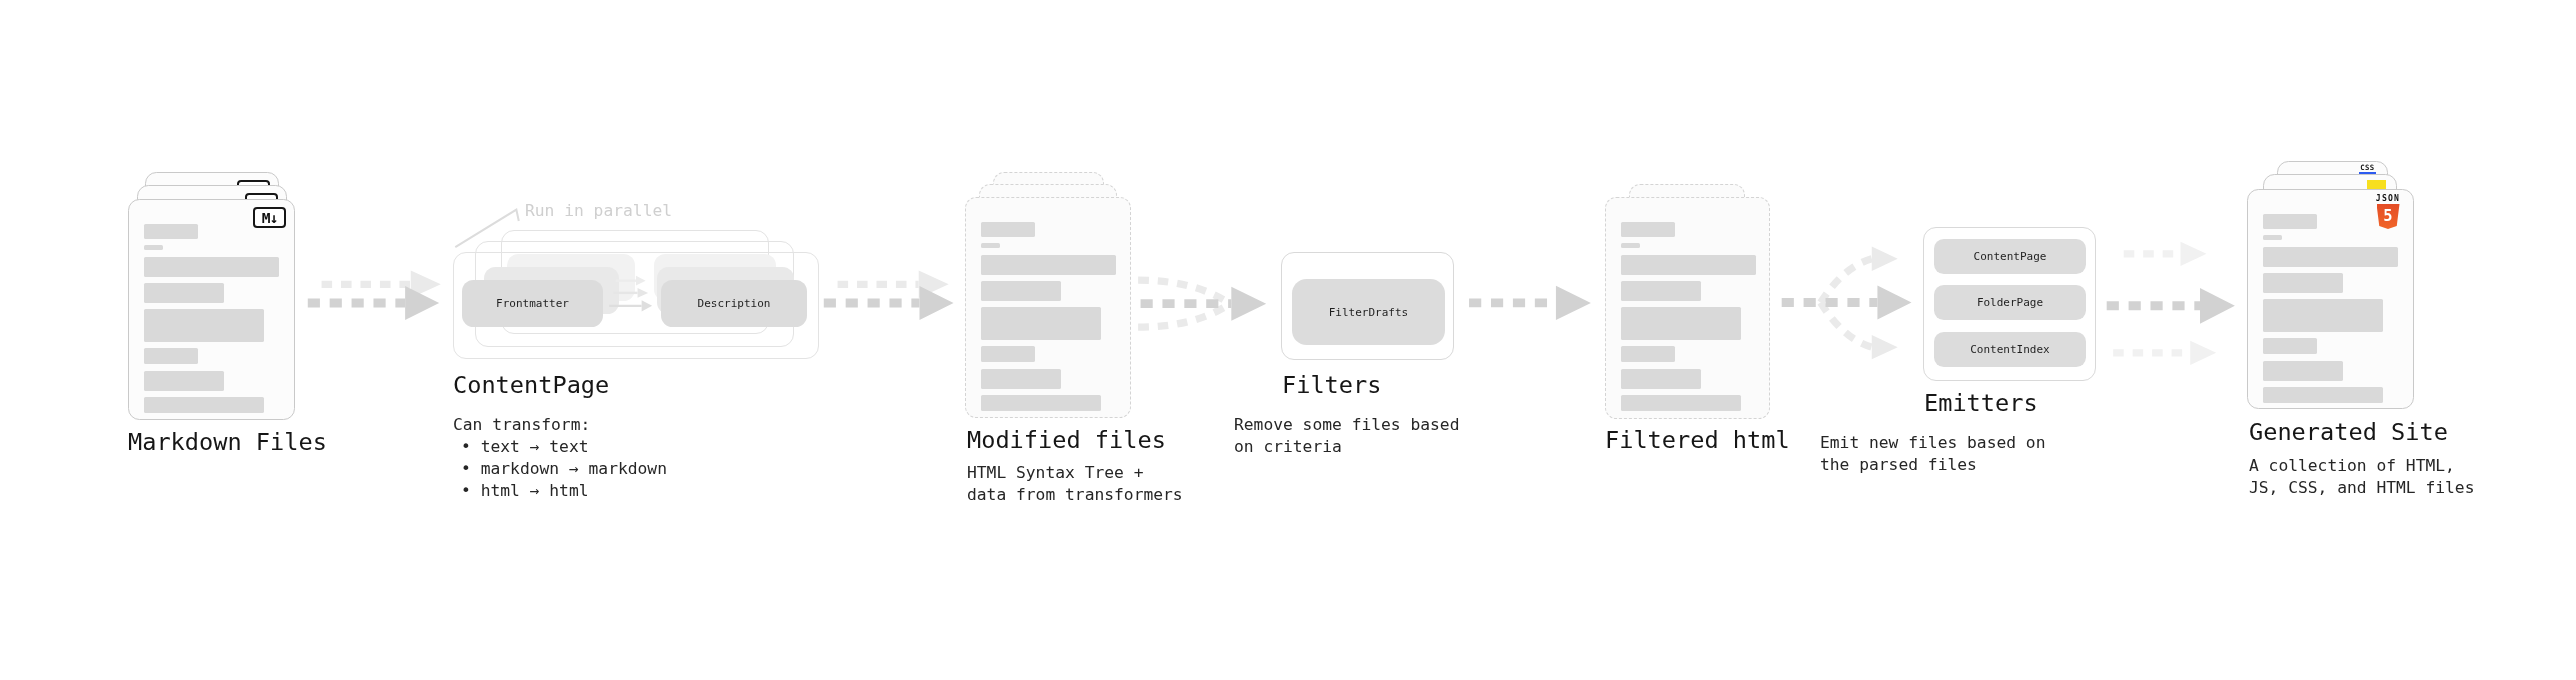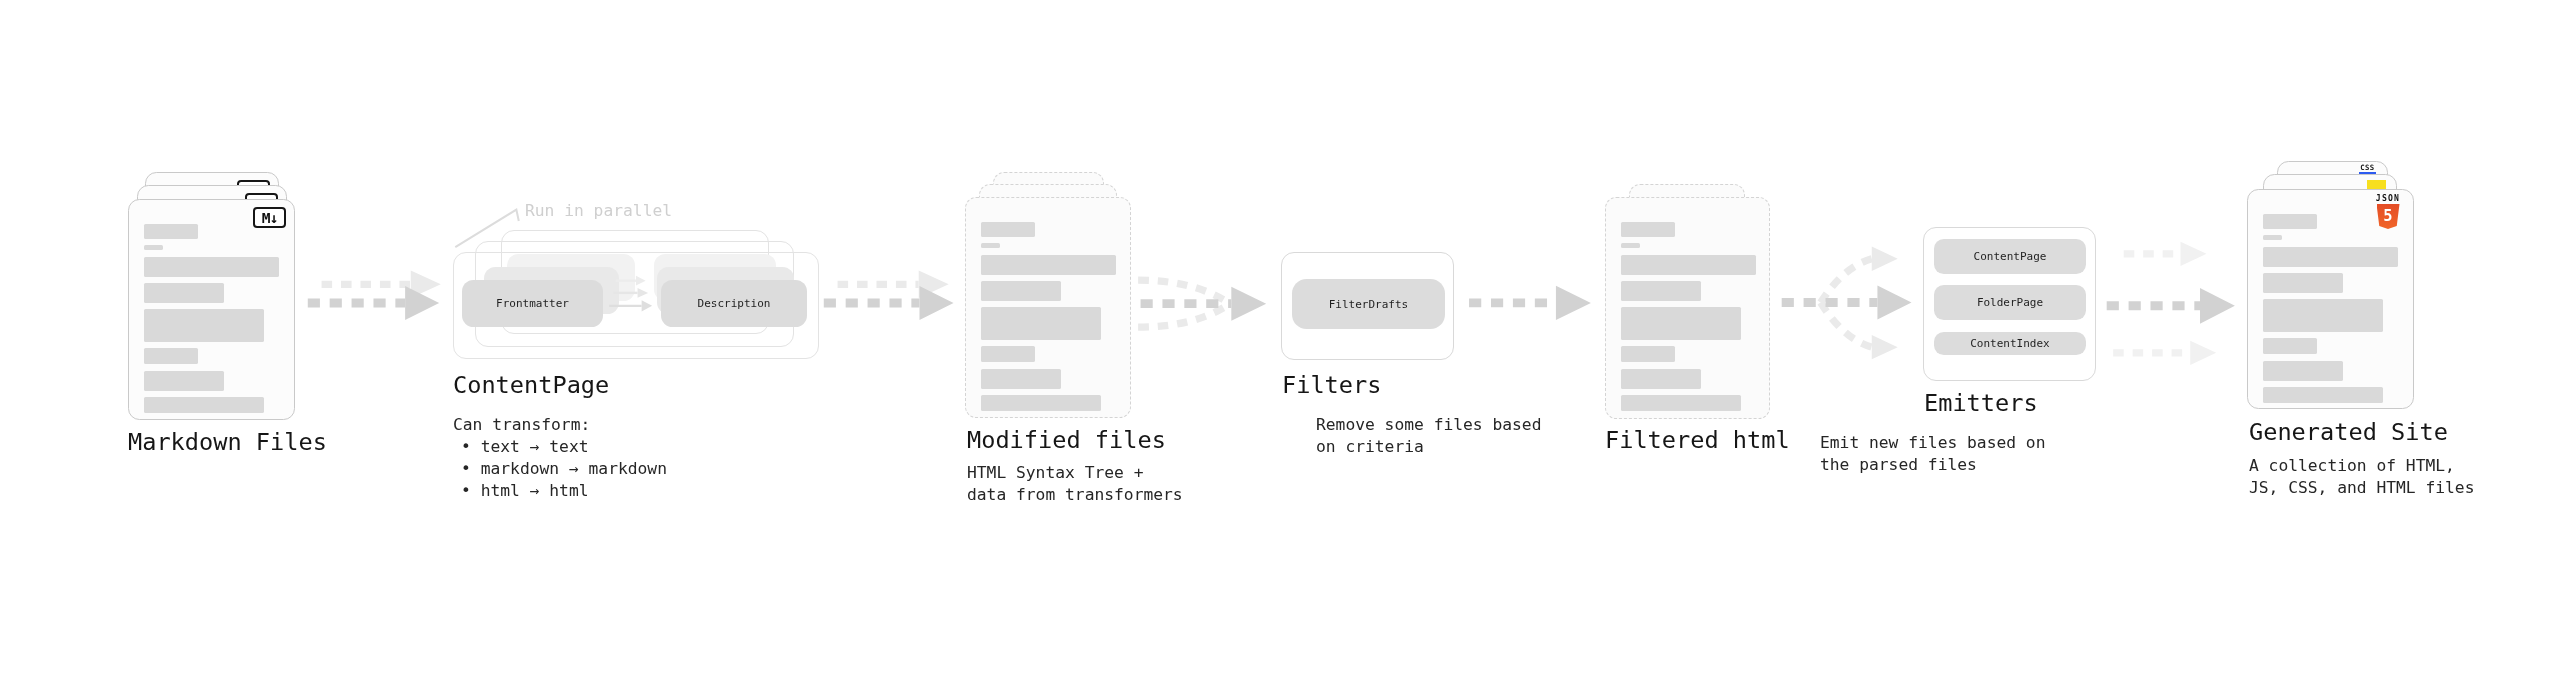--- a/index.html
+++ b/index.html
@@ -173,23 +173,23 @@
 
   <svg class="abs" style="left:1134px;top:268px" width="142" height="77" viewBox="0 0 175 95">
     <path class="dash-light" d="M5,15 Q70,15 112,40"></path>
     <path class="dash-light" d="M5,73 Q70,73 112,48"></path>
     <line class="dash-med" x1="8" y1="44" x2="120" y2="44"></line>
     <polygon class="head-med" points="120,23 120,65 163,44"></polygon>
   </svg>
 
   <div>
     <div class="panel" style="left:1281px;top:252px;width:173px;height:108px"></div>
-    <div class="pill" style="left:1292px;top:279px;width:153px;height:50px;border-radius:14.6px">FilterDrafts</div>
+    <div class="pill" style="left:1292px;top:279px;width:153px;height:66px;border-radius:14.6px">FilterDrafts</div>
     <div class="stage-title" style="left:1282px;top:371px">Filters</div>
-    <div class="stage-desc" style="left:1316px;top:414px">
+    <div class="stage-desc" style="left:1234px;top:414px">
       <div>Remove some files based</div>
       <div>on criteria</div>
     </div>
   </div>
 
   <svg class="abs" style="left:1465px;top:280px" width="134" height="49" viewBox="0 0 165 60">
     <line class="dash-med" x1="5" y1="28" x2="112" y2="28"></line>
     <polygon class="head-med" points="112,7 112,49 155,28"></polygon>
   </svg>
 
@@ -216,21 +216,21 @@
     <path class="dash-light" d="M55,82 Q83,127 118,137"></path>
     <polygon class="head-light" points="118,122 118,152 150,137"></polygon>
     <line class="dash-med" x1="7" y1="82" x2="125" y2="82"></line>
     <polygon class="head-med" points="125,61 125,103 167,82"></polygon>
   </svg>
 
   <div>
     <div class="panel" style="left:1923px;top:227px;width:173px;height:154px"></div>
     <div class="pill" style="left:1934px;top:239px;width:152px;height:35px;border-radius:9.8px">ContentPage</div>
     <div class="pill" style="left:1934px;top:285px;width:152px;height:35px;border-radius:9.8px">FolderPage</div>
-    <div class="pill" style="left:1934px;top:332px;width:152px;height:23px;border-radius:9.8px">ContentIndex</div>
+    <div class="pill" style="left:1934px;top:332px;width:152px;height:35px;border-radius:9.8px">ContentIndex</div>
     <div class="stage-title" style="left:1924px;top:389px">Emitters</div>
     <div class="stage-desc" style="left:1820px;top:432px">
       <div>Emit new files based on</div>
       <div>the parsed files</div>
     </div>
   </div>
 
   <svg class="abs" style="left:2101px;top:236px" width="142" height="142" viewBox="0 0 175 175">
     <line class="dash-faint" x1="28" y1="22" x2="98" y2="22"></line>
     <polygon class="head-faint" points="98,7 98,37 130,22"></polygon>

